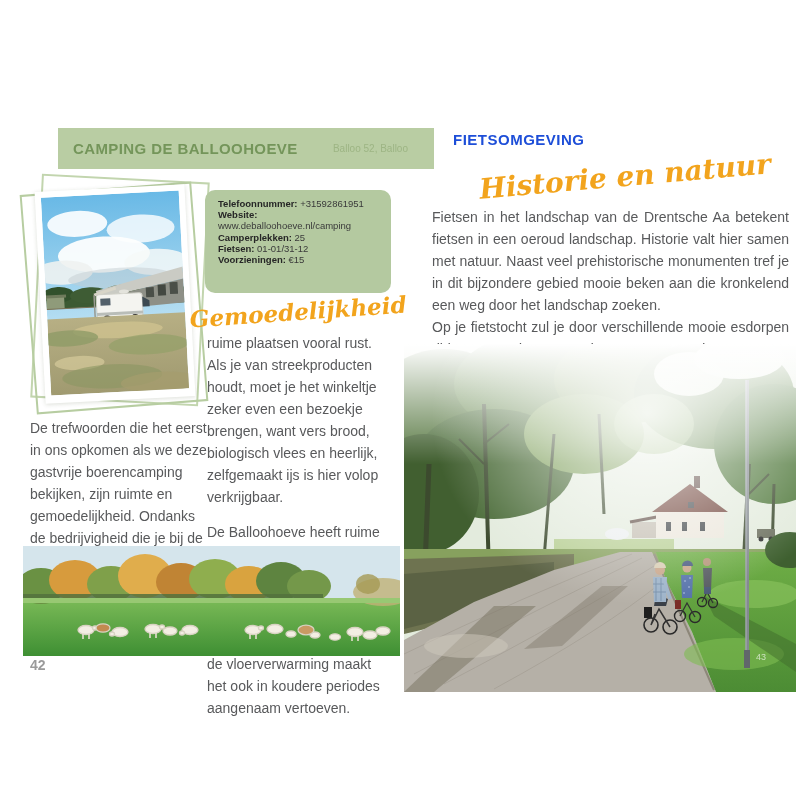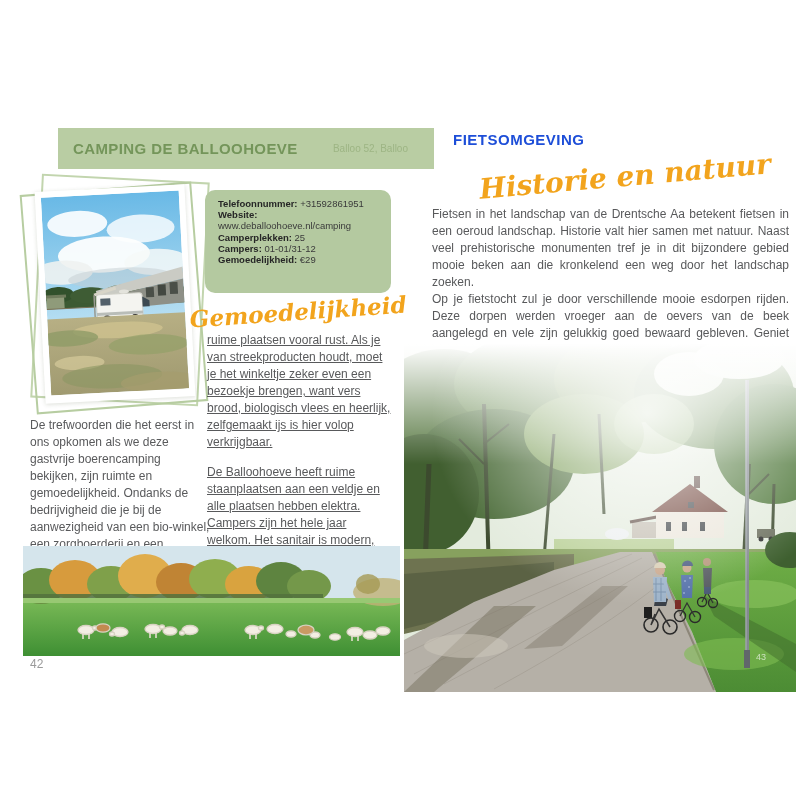--- a/index.html
+++ b/index.html
@@ -28,30 +28,30 @@
   .info-row b{color:#262626;margin-top:16px;}
   .info-row span{overflow-wrap:anywhere;margin-top:35px;}
 
   .script{font-family:"DejaVu Serif","Liberation Serif",serif;font-style:italic;font-weight:bold;
           color:#f2a41d;white-space:nowrap;}
   .script-gem{left:205px;top:288px;width:186px;height:46px;display:flex;align-items:center;
               justify-content:center;font-size:23px;transform:rotate(-4deg);}
   .script-hist{left:492px;top:150px;width:266px;height:52px;display:flex;align-items:center;
                justify-content:center;font-size:28px;transform:rotate(-5deg);}
 
-  .bodytext{font-size:12px;line-height:17px;color:#58595b;}
-  .col-right{left:207px;top:332px;width:184px;text-decoration:underline;}
+  .bodytext{font-size:14px;line-height:22px;color:#58595b;}
+  .col-right{left:207px;top:332px;width:184px;}
   .col-left{left:30px;top:417px;width:181px;}
   .col-right p,.col-left p,.right-paras p{margin:0;}
   .col-right p + p{margin-top:13px;}
 
   .cow-photo{left:23px;top:546px;width:377px;height:110px;}
   .cow-photo svg{display:block;}
 
-  .pagenum{font-size:12px;color:#9a9a9a;}
+  .pagenum{font-size:14px;color:#9a9a9a;font-weight:bold;}
   .pagenum-left{left:30px;top:657px;}
 
   
   .fiets-header{left:435px;top:131px;font-size:15px;font-weight:bold;color:#1d4ed8;letter-spacing:.5px;margin-left:18px;}
   .right-paras{left:432px;top:206px;width:357px;text-align:justify;}
   .right-paras p + p{margin-top:0;}
 
   .cyclists-photo{left:404px;top:344px;width:433px;height:348px;}
   .cyclists-photo svg{display:block;}
   .pagenum-right{position:absolute;left:352px;top:308px;color:rgba(255,255,255,.65);font-size:9px;}
@@ -119,22 +119,22 @@
         <ellipse cx="62" cy="182" rx="50" ry="12" fill="#8a9662" opacity=".6"></ellipse>
         <ellipse cx="110" cy="190" rx="40" ry="10" fill="#a59c6e" opacity=".7"></ellipse>
       </svg>
     </div>
   </div>
 
   <div class="abs info-box">
     <div class="info-row"><b>Telefoonnummer:</b> <span>+31592861951</span></div>
     <div class="info-row"><b>Website:</b> <span>www.deballoohoeve.nl/camping</span></div>
     <div class="info-row"><b>Camperplekken:</b> <span>25</span></div>
-    <div class="info-row"><b>Campers:</b> <span>01-01/31-12</span></div>
-    <div class="info-row"><b>Gemoedelijkheid:</b> <span>€29</span></div>
+    <div class="info-row"><b>Fietsen:</b> <span>01-01/31-12</span></div>
+    <div class="info-row"><b>Voorzieningen:</b> <span>€15</span></div>
   </div>
 
   <div class="abs script script-gem">Gemoedelijkheid</div>
 
   <div class="abs bodytext col-right">
     <p>ruime plaatsen vooral rust. Als je van streekproducten houdt, moet je het winkeltje zeker even een bezoekje brengen, want vers brood, biologisch vlees en heerlijk, zelfgemaakt ijs is hier volop verkrijgbaar.</p>
     <p>De Balloohoeve heeft ruime staanplaatsen aan een veldje en alle plaatsen hebben elektra. Campers zijn het hele jaar welkom. Het sanitair is modern, zeer schoon en de vloerverwarming maakt het ook in koudere periodes aangenaam vertoeven.</p>
   </div>
 
   <div class="abs bodytext col-left">

